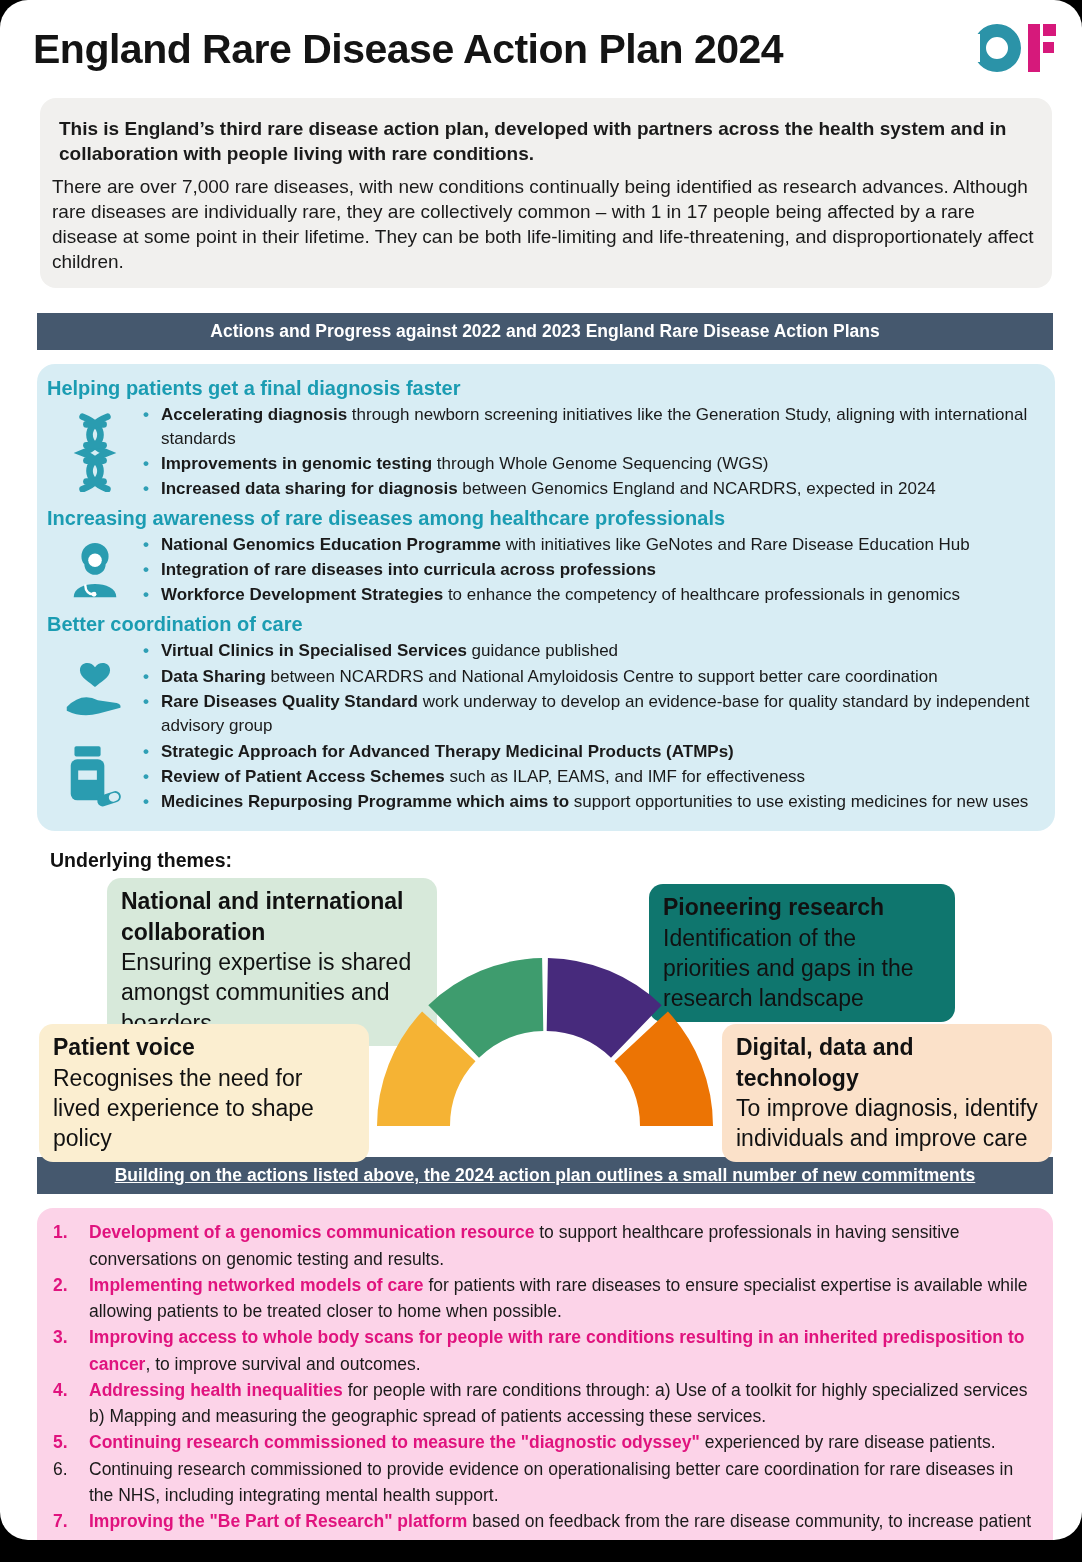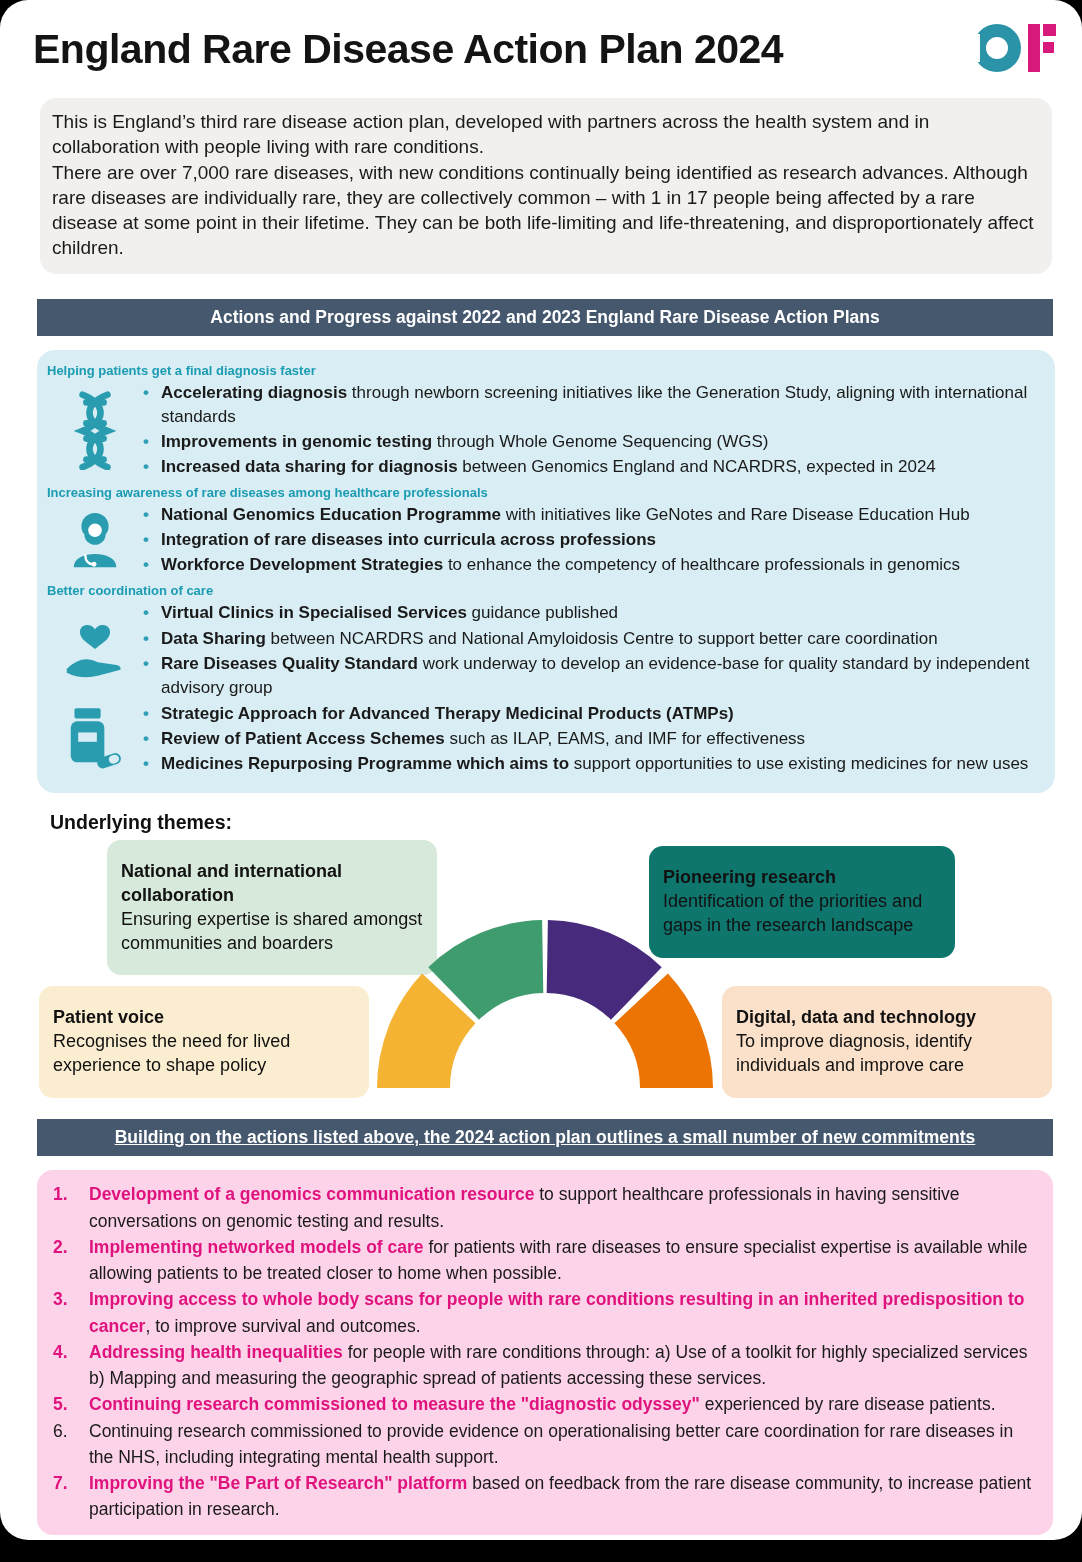--- a/index.html
+++ b/index.html
@@ -15,45 +15,45 @@
   }
   
   .header{display:flex;justify-content:space-between;align-items:flex-start;padding:20px 26px 0 33px;}
   .title{font-size:41px;font-weight:bold;color:#141414;margin:6px 0 0 0;letter-spacing:-0.5px;text-align:center;}
   .logo{margin-top:0;}
   
   .intro-box{
     margin:16px 30px 0 40px;background:#f1f0ee;border-radius:16px;
     padding:11px 18px 13px 12px;color:#1a1a1a;font-size:19px;line-height:1.33;
   }
-  .intro-bold{font-weight:normal;margin:0;}
+  .intro-bold{font-weight:bold;margin:7px;}
   .intro-body{margin:0;}
   
   .dark-bar{
     margin:25px 29px 0 37px;height:37px;background:#45586e;border-radius:0;
     display:flex;align-items:center;justify-content:center;
     color:#fff;font-weight:bold;font-size:17.5px;
   }
   .dark-bar.second{margin-top:9px;text-decoration:underline;}
   
   .blue-box{
     margin:14px 27px 0 37px;background:#d8edf4;border-radius:18px;
     padding:8px 16px 16px 10px;
   }
-  .section-title{color:#1b9cb2;font-weight:bold;font-size:13px;margin:5px 0 2px 0;}
+  .section-title{color:#1b9cb2;font-weight:bold;font-size:20px;margin:5px 0 2px 0;}
   .section-row{display:flex;}
   .icon-col{width:96px;flex:0 0 96px;display:flex;align-items:center;justify-content:center;}
   .bullets{flex:1;max-width:890px;}
   .bullet{display:flex;font-size:17px;line-height:1.42;color:#1a1a1a;margin:1px 0;}
   .bullet .dot{flex:0 0 18px;color:#2e9fb5;font-weight:bold;}
   .bullet .lead{font-weight:bold;}
   
   .themes-heading{margin:18px 0 0 50px;font-size:19.5px;font-weight:bold;color:#111;}
   .themes-area{position:relative;height:276px;margin:0 29px 0 37px;}
-  .theme-box{position:absolute;border-radius:14px;padding:20px 14px;font-size:18px;line-height:1.32;color:#111;}
+  .theme-box{position:absolute;border-radius:14px;padding:8px 14px;font-size:23px;line-height:1.32;color:#111;}
   .theme-box .t{font-weight:bold;}
   .theme-green{left:70px;top:6px;width:302px;background:#d7e9da;}
   .theme-purple{left:612px;top:12px;width:278px;background:#0f766e;}
   .theme-cream{left:2px;top:152px;width:302px;background:#fbeed0;}
   .theme-peach{left:685px;top:152px;width:302px;background:#fbe1c9;}
   .arch{position:absolute;left:340px;top:86px;}
   
   .pink-box{
     margin:14px 29px 0 37px;background:#fcd3e8;border-radius:16px;
     padding:11px 16px 12px 10px;font-size:17.5px;line-height:1.5;color:#1a1a1a;

